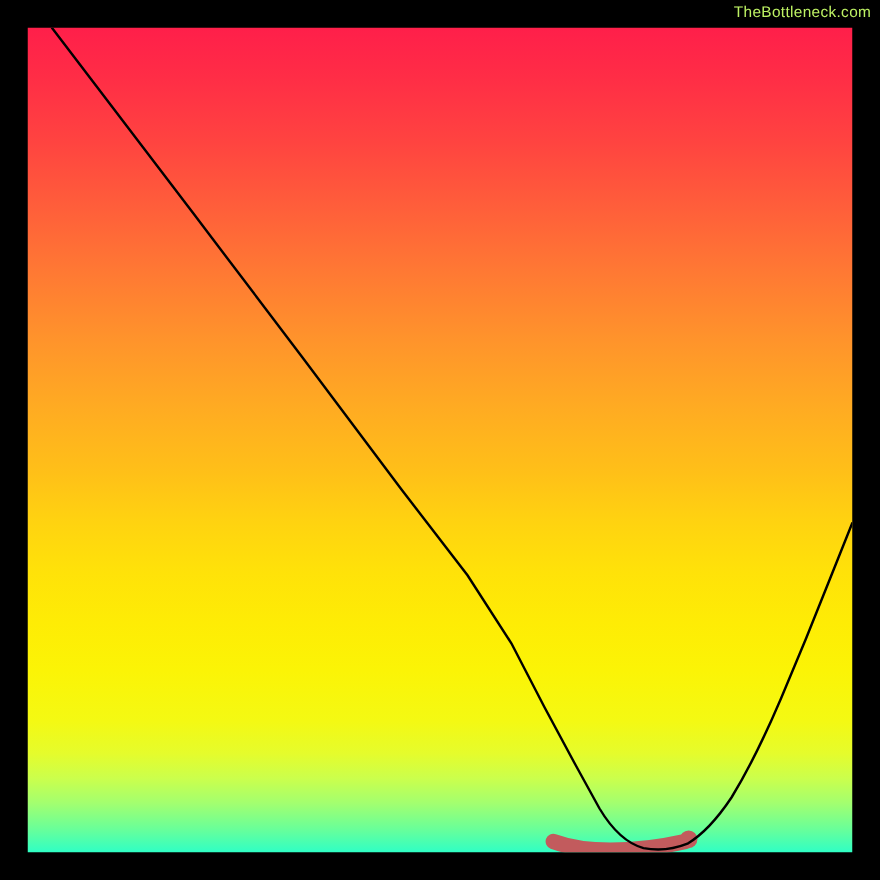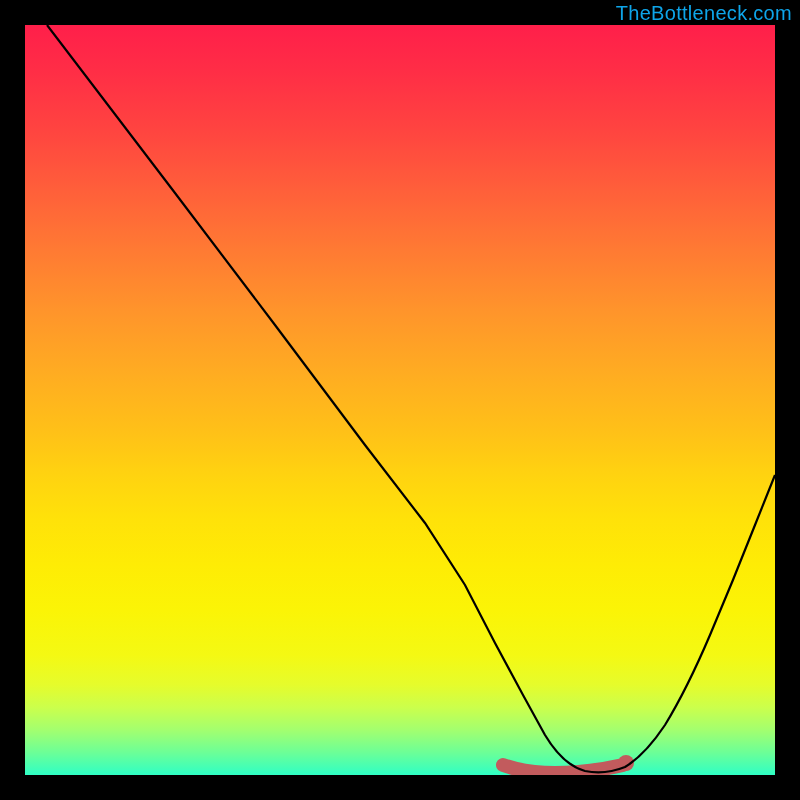--- a/index.html
+++ b/index.html
@@ -1,17 +1,17 @@
 <!DOCTYPE html>
 <html><head>
 <meta charset="utf-8">
 <style>
   html,body{margin:0;padding:0;width:800px;height:800px;overflow:hidden;background:#000;font-family:Arial,Helvetica,sans-serif}
   .frame{position:absolute;left:0;top:0;width:800px;height:800px;background:#000}
-  .attribution{position:absolute;top:2px;right:8px;color:#0ea5e9;font-size:20px;font-weight:400;letter-spacing:.3px}
+  .attribution{position:absolute;top:2px;right:8px;color:#bef264;font-size:14px;font-weight:400;letter-spacing:.3px}
   
   .plot{position:absolute;left:25px;top:25px;width:750px;height:750px;overflow:hidden}
   
   .gradient{position:absolute;left:0;top:0;width:750px;height:750px;
     background:linear-gradient(to bottom,
       #ff1f4a 0%,
       #ff2d46 6%,
       #ff4440 14%,
       #ff5f3a 22%,
       #ff7a33 30%,

